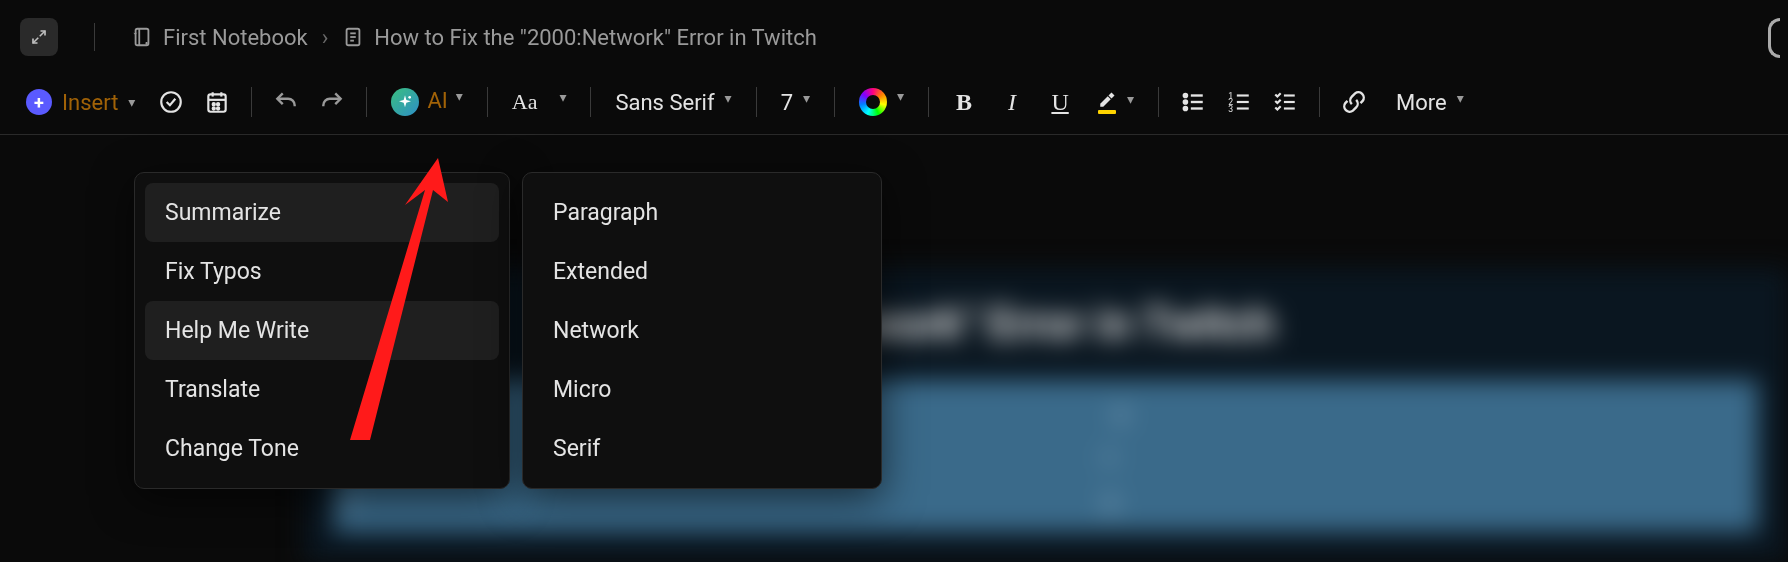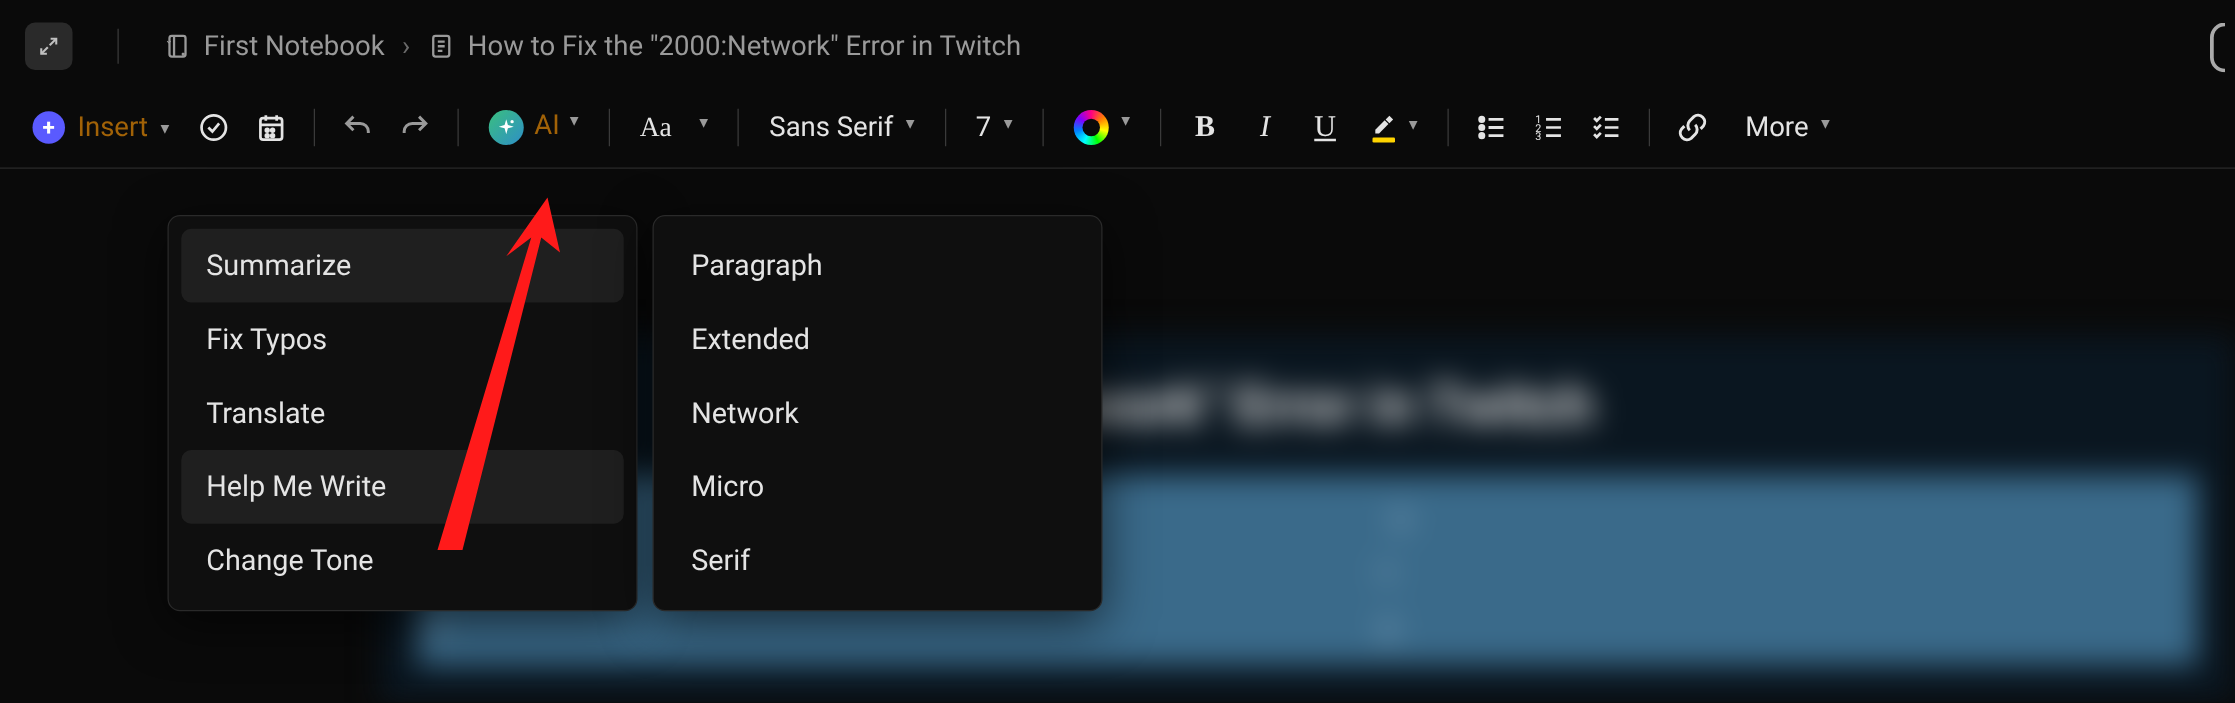--- a/index.html
+++ b/index.html
@@ -419,22 +419,22 @@
 </div>
 
 <div class="content-area">
   <div class="blur-title">Fi&nbsp;&nbsp;&nbsp;&nbsp;&nbsp;&nbsp;&nbsp;&nbsp;&nbsp;&nbsp;&nbsp;&nbsp;&nbsp;&nbsp;&nbsp;&nbsp;&nbsp;&nbsp;&nbsp;&nbsp;&nbsp;&nbsp;&nbsp;&nbsp;&nbsp;&nbsp;&nbsp;&nbsp;&nbsp;&nbsp;&nbsp;&nbsp;&nbsp;&nbsp;&nbsp;&nbsp;&nbsp;&nbsp;&nbsp;<span>Network" Error in Twitch</span></div>
   <div class="blur-text">tw&nbsp;&nbsp;&nbsp;&nbsp;&nbsp;&nbsp;&nbsp;&nbsp;&nbsp;&nbsp;&nbsp;&nbsp;&nbsp;&nbsp;&nbsp;&nbsp;&nbsp;&nbsp;&nbsp;&nbsp;&nbsp;&nbsp;&nbsp;&nbsp;&nbsp;&nbsp;&nbsp;&nbsp;&nbsp;&nbsp;&nbsp;&nbsp;&nbsp;&nbsp;&nbsp;&nbsp;&nbsp;&nbsp;&nbsp;&nbsp;&nbsp;&nbsp;&nbsp;&nbsp;&nbsp;&nbsp;&nbsp;&nbsp;&nbsp;&nbsp;&nbsp;&nbsp;&nbsp;&nbsp;&nbsp;&nbsp;&nbsp;&nbsp;&nbsp;&nbsp;&nbsp;&nbsp;&nbsp;&nbsp;&nbsp;&nbsp;&nbsp;&nbsp;&nbsp;&nbsp;&nbsp;&nbsp;&nbsp;&nbsp;&nbsp;&nbsp;&nbsp;&nbsp;&nbsp;&nbsp;&nbsp;&nbsp;&nbsp;&nbsp;&nbsp;&nbsp;&nbsp;&nbsp;&nbsp;&nbsp;&nbsp;&nbsp;&nbsp;&nbsp;&nbsp;&nbsp;&nbsp;&nbsp;&nbsp;&nbsp;&nbsp;&nbsp;&nbsp;&nbsp;&nbsp;&nbsp;&nbsp;&nbsp;&nbsp;&nbsp;&nbsp;&nbsp;&nbsp;&nbsp;&nbsp;&nbsp;&nbsp;&nbsp;&nbsp;&nbsp;&nbsp;&nbsp;&nbsp;&nbsp;&nbsp;&nbsp;&nbsp;&nbsp;&nbsp;&nbsp;&nbsp;&nbsp;&nbsp;&nbsp;&nbsp;&nbsp;&nbsp;&nbsp;&nbsp;&nbsp;&nbsp;&nbsp;&nbsp;&nbsp;&nbsp;&nbsp;&nbsp;&nbsp;&nbsp;&nbsp;&nbsp;g<br>n&nbsp;&nbsp;&nbsp;&nbsp;&nbsp;&nbsp;&nbsp;&nbsp;&nbsp;&nbsp;&nbsp;&nbsp;&nbsp;&nbsp;&nbsp;&nbsp;&nbsp;&nbsp;&nbsp;&nbsp;&nbsp;&nbsp;&nbsp;&nbsp;&nbsp;&nbsp;&nbsp;&nbsp;&nbsp;&nbsp;&nbsp;&nbsp;&nbsp;&nbsp;&nbsp;&nbsp;&nbsp;&nbsp;&nbsp;&nbsp;&nbsp;&nbsp;&nbsp;&nbsp;&nbsp;&nbsp;&nbsp;&nbsp;&nbsp;&nbsp;&nbsp;&nbsp;&nbsp;&nbsp;&nbsp;&nbsp;&nbsp;&nbsp;&nbsp;&nbsp;&nbsp;&nbsp;&nbsp;&nbsp;&nbsp;&nbsp;&nbsp;&nbsp;&nbsp;&nbsp;&nbsp;&nbsp;&nbsp;&nbsp;&nbsp;&nbsp;&nbsp;&nbsp;&nbsp;&nbsp;&nbsp;&nbsp;&nbsp;&nbsp;&nbsp;&nbsp;&nbsp;&nbsp;&nbsp;&nbsp;&nbsp;&nbsp;&nbsp;&nbsp;&nbsp;&nbsp;&nbsp;&nbsp;&nbsp;&nbsp;&nbsp;&nbsp;&nbsp;&nbsp;&nbsp;&nbsp;&nbsp;&nbsp;&nbsp;&nbsp;&nbsp;&nbsp;&nbsp;&nbsp;&nbsp;&nbsp;&nbsp;&nbsp;&nbsp;&nbsp;&nbsp;&nbsp;&nbsp;&nbsp;&nbsp;&nbsp;&nbsp;&nbsp;&nbsp;&nbsp;&nbsp;&nbsp;&nbsp;&nbsp;&nbsp;&nbsp;&nbsp;&nbsp;&nbsp;&nbsp;&nbsp;&nbsp;&nbsp;&nbsp;&nbsp;&nbsp;&nbsp;&nbsp;&nbsp;&nbsp;&nbsp;s<br>o&nbsp;&nbsp;&nbsp;&nbsp;&nbsp;&nbsp;&nbsp;&nbsp;&nbsp;&nbsp;&nbsp;&nbsp;&nbsp;&nbsp;&nbsp;&nbsp;&nbsp;&nbsp;&nbsp;&nbsp;&nbsp;&nbsp;&nbsp;&nbsp;&nbsp;&nbsp;&nbsp;&nbsp;&nbsp;&nbsp;&nbsp;&nbsp;&nbsp;&nbsp;&nbsp;&nbsp;&nbsp;&nbsp;&nbsp;&nbsp;&nbsp;&nbsp;&nbsp;&nbsp;&nbsp;&nbsp;&nbsp;&nbsp;&nbsp;&nbsp;&nbsp;&nbsp;&nbsp;&nbsp;&nbsp;&nbsp;&nbsp;&nbsp;&nbsp;&nbsp;&nbsp;&nbsp;&nbsp;&nbsp;&nbsp;&nbsp;&nbsp;&nbsp;&nbsp;&nbsp;&nbsp;&nbsp;&nbsp;&nbsp;&nbsp;&nbsp;&nbsp;&nbsp;&nbsp;&nbsp;&nbsp;&nbsp;&nbsp;&nbsp;&nbsp;&nbsp;&nbsp;&nbsp;&nbsp;&nbsp;&nbsp;&nbsp;&nbsp;&nbsp;&nbsp;&nbsp;&nbsp;&nbsp;&nbsp;&nbsp;&nbsp;&nbsp;&nbsp;&nbsp;&nbsp;&nbsp;&nbsp;&nbsp;&nbsp;&nbsp;&nbsp;&nbsp;&nbsp;&nbsp;&nbsp;&nbsp;&nbsp;&nbsp;&nbsp;&nbsp;&nbsp;&nbsp;&nbsp;&nbsp;&nbsp;&nbsp;&nbsp;&nbsp;&nbsp;&nbsp;&nbsp;&nbsp;&nbsp;&nbsp;&nbsp;&nbsp;&nbsp;&nbsp;&nbsp;&nbsp;&nbsp;&nbsp;&nbsp;&nbsp;&nbsp;&nbsp;&nbsp;&nbsp;&nbsp;&nbsp;&nbsp;g</div>
 </div>
 
 <div class="dropdown-menu ai-menu">
   <div class="menu-item hi"><span>Summarize</span></div>
   <div class="menu-item"><span>Fix Typos</span></div>
+  <div class="menu-item hi"><span>Help Me Write</span></div>
   <div class="menu-item"><span>Translate</span></div>
-  <div class="menu-item hi"><span>Help Me Write</span></div>
   <div class="menu-item"><span>Change Tone</span></div>
 </div>
 
 <div class="dropdown-menu style-menu">
   <div class="menu-item"><span>Paragraph</span></div>
   <div class="menu-item"><span>Extended</span></div>
   <div class="menu-item"><span>Network</span></div>
   <div class="menu-item"><span>Micro</span></div>
   <div class="menu-item"><span>Serif</span></div>
 </div>

